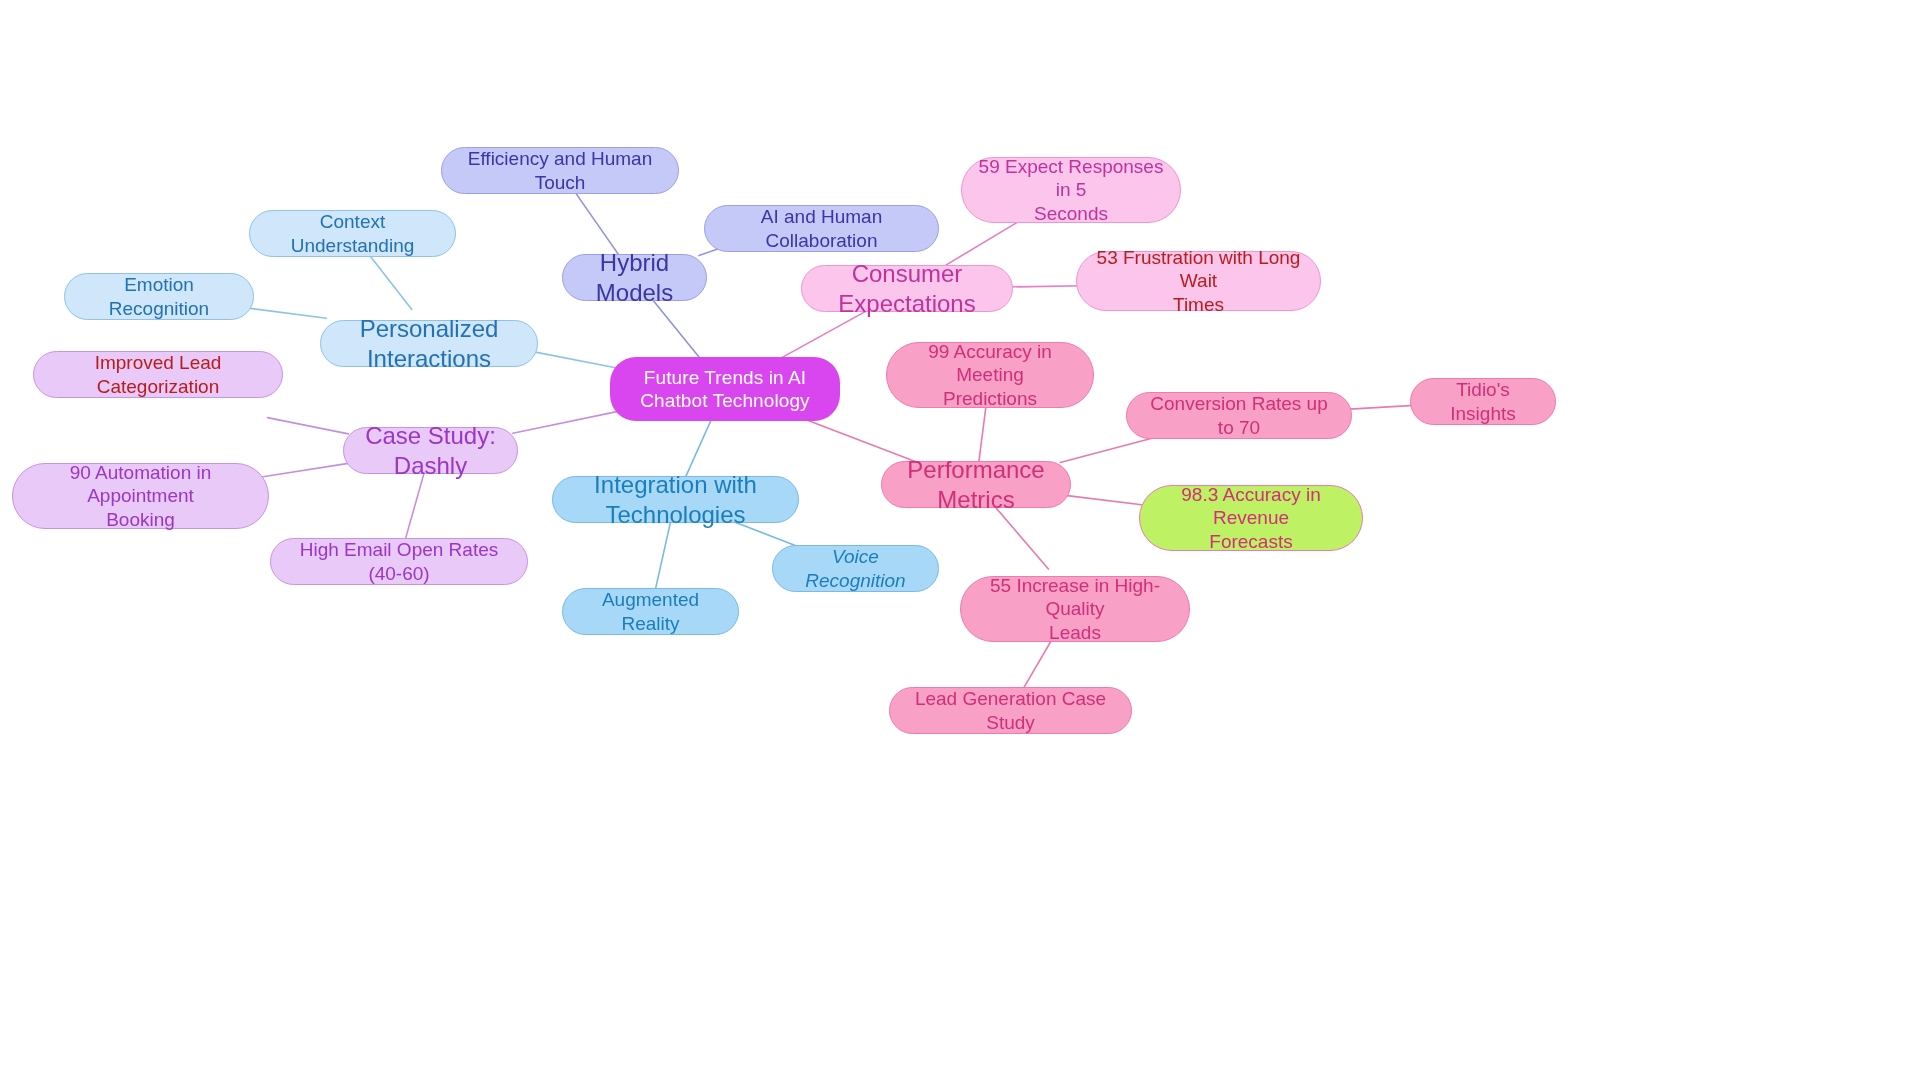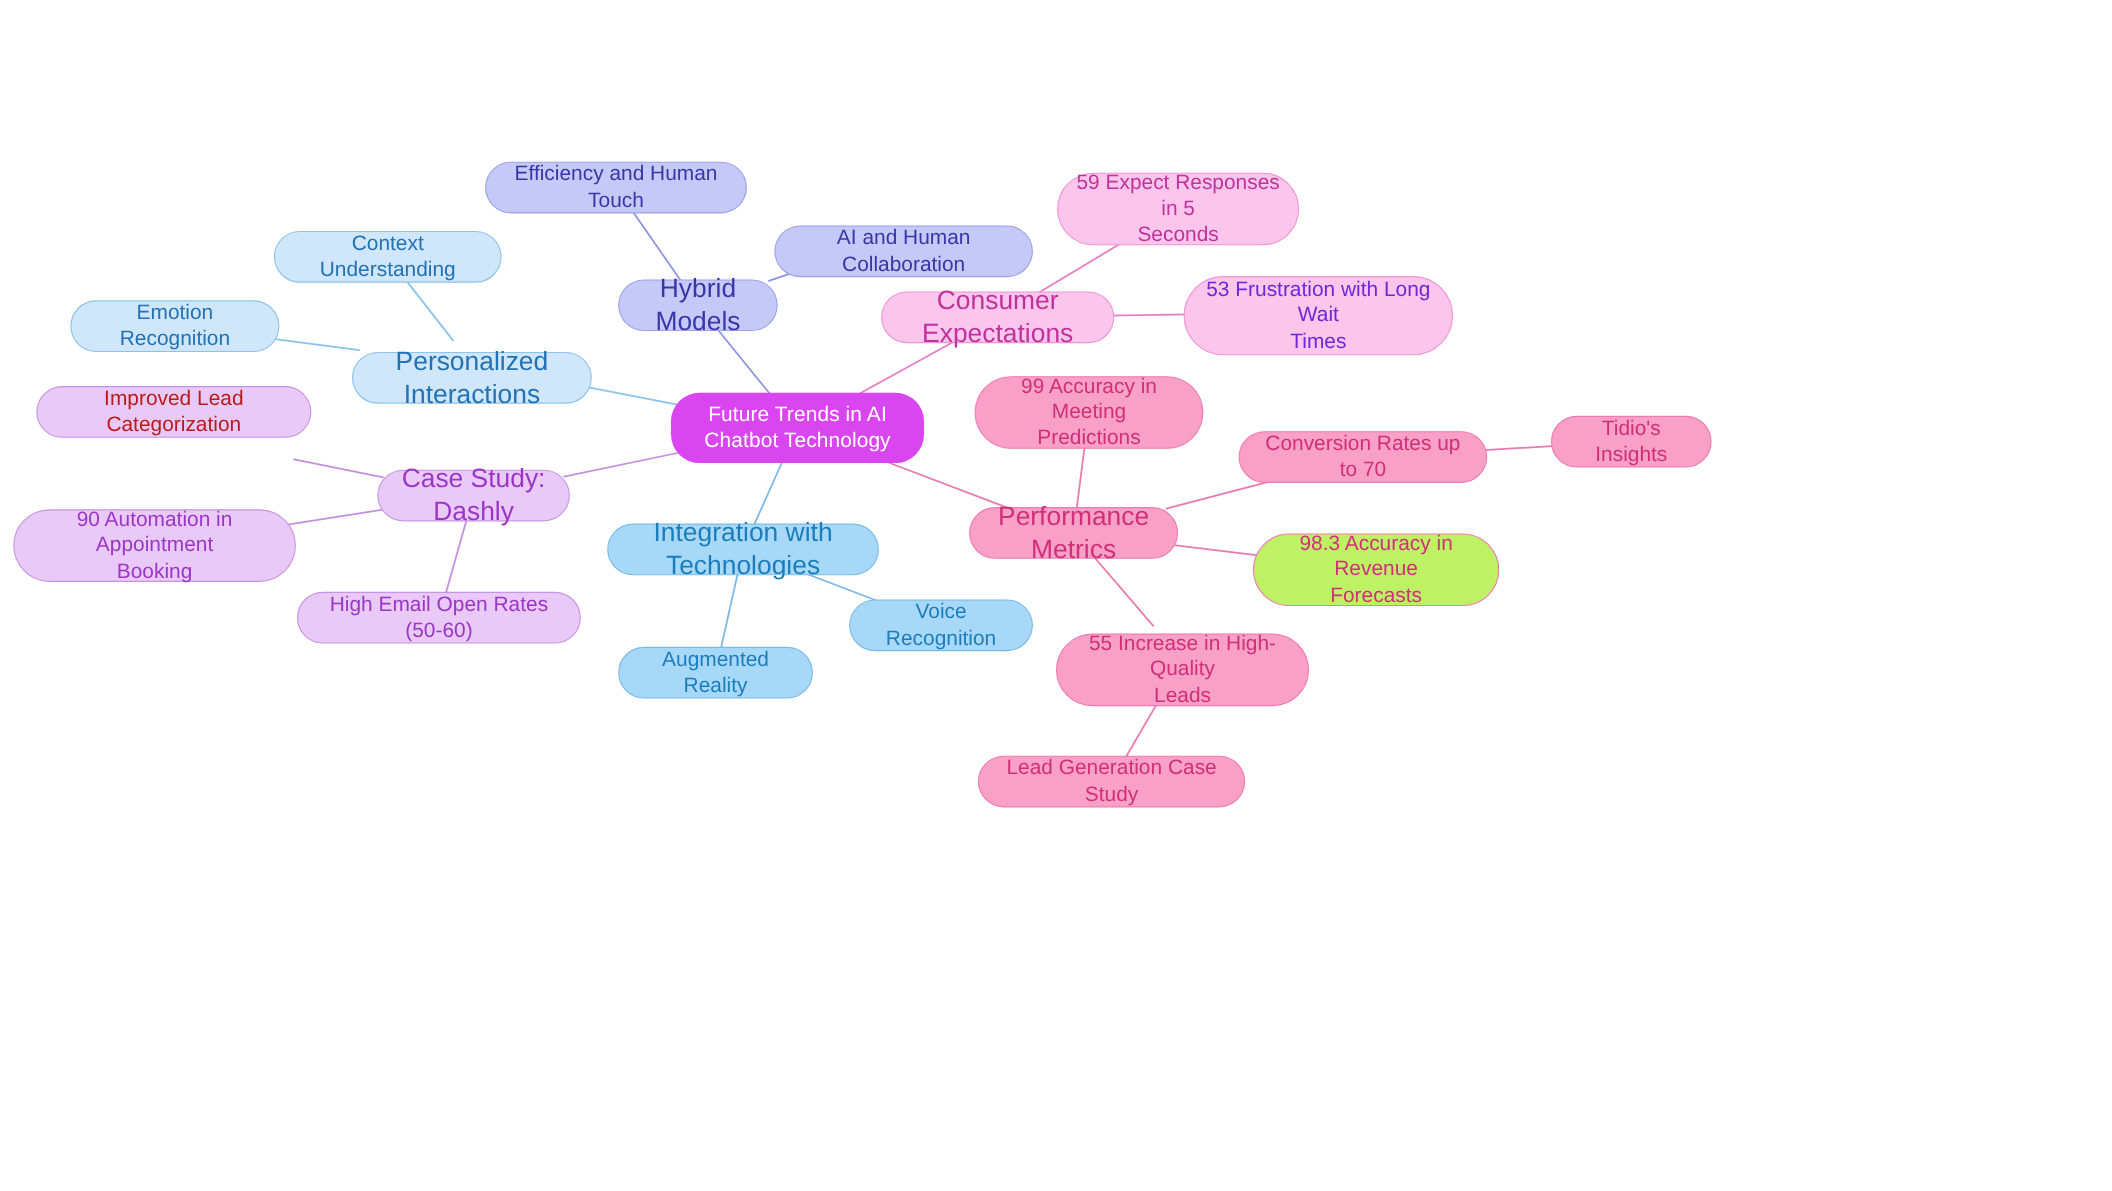--- a/index.html
+++ b/index.html
@@ -84,35 +84,35 @@
   <div id="node-layer">
       <div class="node root" style="left: 610px; top: 357px; width: 230px; height: 64px; background: #d946ef; color: rgb(255, 255, 255); border-color: rgb(21, 23, 31);"><span>Future Trends in AI Chatbot Technology</span></div>
       <div class="node lvl2" style="left: 441px; top: 147px; width: 238px; height: 47px; background: rgb(197, 201, 247); color: rgb(58, 53, 168); border-color: rgb(155, 160, 232);"><span>Efficiency and Human Touch</span></div>
       <div class="node lvl2" style="left: 249px; top: 210px; width: 207px; height: 47px; background: rgb(207, 230, 251); color: rgb(34, 114, 180); border-color: rgb(141, 195, 232);"><span>Context Understanding</span></div>
       <div class="node lvl2" style="left: 704px; top: 190px; width: 235px; height: 47px; background: rgb(197, 201, 247); color: rgb(58, 53, 168); border-color: rgb(155, 160, 232); margin-top: 15px;"><span>AI and Human Collaboration</span></div>
       <div class="node lvl2" style="left: 961px; top: 157px; width: 220px; height: 66px; background: rgb(252, 197, 236); color: rgb(192, 50, 156); border-color: rgb(239, 148, 212);"><span>59 Expect Responses in 5
 Seconds</span></div>
       <div class="node lvl2" style="left: 64px; top: 273px; width: 190px; height: 47px; background: rgb(207, 230, 251); color: rgb(34, 114, 180); border-color: rgb(141, 195, 232);"><span>Emotion Recognition</span></div>
       <div class="node lvl1" style="left: 562px; top: 254px; width: 145px; height: 47px; background: rgb(197, 201, 247); color: rgb(58, 53, 168); border-color: rgb(155, 160, 232);"><span>Hybrid Models</span></div>
       <div class="node lvl1" style="left: 801px; top: 265px; width: 212px; height: 47px; background: rgb(252, 197, 236); color: rgb(192, 50, 156); border-color: rgb(239, 148, 212);"><span>Consumer Expectations</span></div>
-      <div class="node lvl2" style="left: 1076px; top: 251px; width: 245px; height: 72px; background: rgb(252, 197, 236); color: #6d28d9; border-color: rgb(239, 148, 212); justify-content: center;"><span>53 Frustration with Long Wait
+      <div class="node lvl2" style="left: 1076px; top: 251px; width: 245px; height: 60px; background: rgb(252, 197, 236); color: #b91c1c; border-color: rgb(239, 148, 212); justify-content: center;"><span>53 Frustration with Long Wait
 Times</span></div>
       <div class="node lvl1" style="left: 320px; top: 308px; width: 218px; height: 47px; background: rgb(207, 230, 251); color: rgb(34, 114, 180); border-color: rgb(141, 195, 232); margin-top: 12px;"><span>Personalized Interactions</span></div>
       <div class="node lvl2" style="left: 886px; top: 342px; width: 208px; height: 66px; background: rgb(249, 160, 198); color: rgb(209, 47, 121); border-color: rgb(239, 122, 174);"><span>99 Accuracy in Meeting
 Predictions</span></div>
       <div class="node lvl2" style="left: 33px; top: 351px; width: 250px; height: 47px; background: rgb(233, 201, 247); color: #b91c1c; border-color: rgb(200, 148, 226);"><span>Improved Lead Categorization</span></div>
       <div class="node lvl2" style="left: 1126px; top: 392px; width: 226px; height: 47px; background: rgb(249, 160, 198); color: rgb(209, 47, 121); border-color: rgb(239, 122, 174);"><span>Conversion Rates up to 70</span></div>
       <div class="node lvl2" style="left: 1410px; top: 378px; width: 146px; height: 47px; background: rgb(249, 160, 198); color: rgb(209, 47, 121); border-color: rgb(239, 122, 174);"><span>Tidio's Insights</span></div>
       <div class="node lvl1" style="left: 343px; top: 427px; width: 175px; height: 47px; background: rgb(233, 201, 247); color: rgb(155, 54, 199); border-color: rgb(200, 148, 226);"><span>Case Study: Dashly</span></div>
       <div class="node lvl2" style="left: 12px; top: 463px; width: 257px; height: 66px; background: rgb(233, 201, 247); color: rgb(155, 54, 199); border-color: rgb(200, 148, 226);"><span>90 Automation in Appointment
 Booking</span></div>
       <div class="node lvl1" style="left: 881px; top: 461px; width: 190px; height: 47px; background: rgb(249, 160, 198); color: rgb(209, 47, 121); border-color: rgb(239, 122, 174);"><span>Performance Metrics</span></div>
       <div class="node lvl1" style="left: 552px; top: 476px; width: 247px; height: 47px; background: rgb(168, 216, 248); color: rgb(26, 126, 188); border-color: rgb(121, 185, 230);"><span>Integration with Technologies</span></div>
       <div class="node lvl2" style="left: 1139px; top: 485px; width: 224px; height: 66px; background: #bef264; color: rgb(209, 47, 121); border-color: rgb(239, 122, 174);"><span>98.3 Accuracy in Revenue
 Forecasts</span></div>
-      <div class="node lvl2" style="left: 270px; top: 538px; width: 258px; height: 47px; background: rgb(233, 201, 247); color: rgb(155, 54, 199); border-color: rgb(200, 148, 226);"><span>High Email Open Rates (50-60)</span></div>
-      <div class="node lvl2" style="left: 772px; top: 545px; width: 167px; height: 47px; background: rgb(168, 216, 248); color: rgb(26, 126, 188); border-color: rgb(121, 185, 230);"><span>Voice Recognition</span></div>
+      <div class="node lvl2" style="left: 270px; top: 538px; width: 258px; height: 47px; background: rgb(233, 201, 247); color: rgb(155, 54, 199); border-color: rgb(200, 148, 226);"><span>High Email Open Rates (40-60)</span></div>
+      <div class="node lvl2" style="left: 772px; top: 545px; width: 167px; height: 47px; background: rgb(168, 216, 248); color: rgb(26, 126, 188); border-color: rgb(121, 185, 230); font-style: italic;"><span>Voice Recognition</span></div>
       <div class="node lvl2" style="left: 960px; top: 576px; width: 230px; height: 66px; background: rgb(249, 160, 198); color: rgb(209, 47, 121); border-color: rgb(239, 122, 174);"><span>55 Increase in High-Quality
 Leads</span></div>
       <div class="node lvl2" style="left: 562px; top: 588px; width: 177px; height: 47px; background: rgb(168, 216, 248); color: rgb(26, 126, 188); border-color: rgb(121, 185, 230);"><span>Augmented Reality</span></div>
       <div class="node lvl2" style="left: 889px; top: 687px; width: 243px; height: 47px; background: rgb(249, 160, 198); color: rgb(209, 47, 121); border-color: rgb(239, 122, 174);"><span>Lead Generation Case Study</span></div>
     </div>
 </div>
 
 </body></html>

